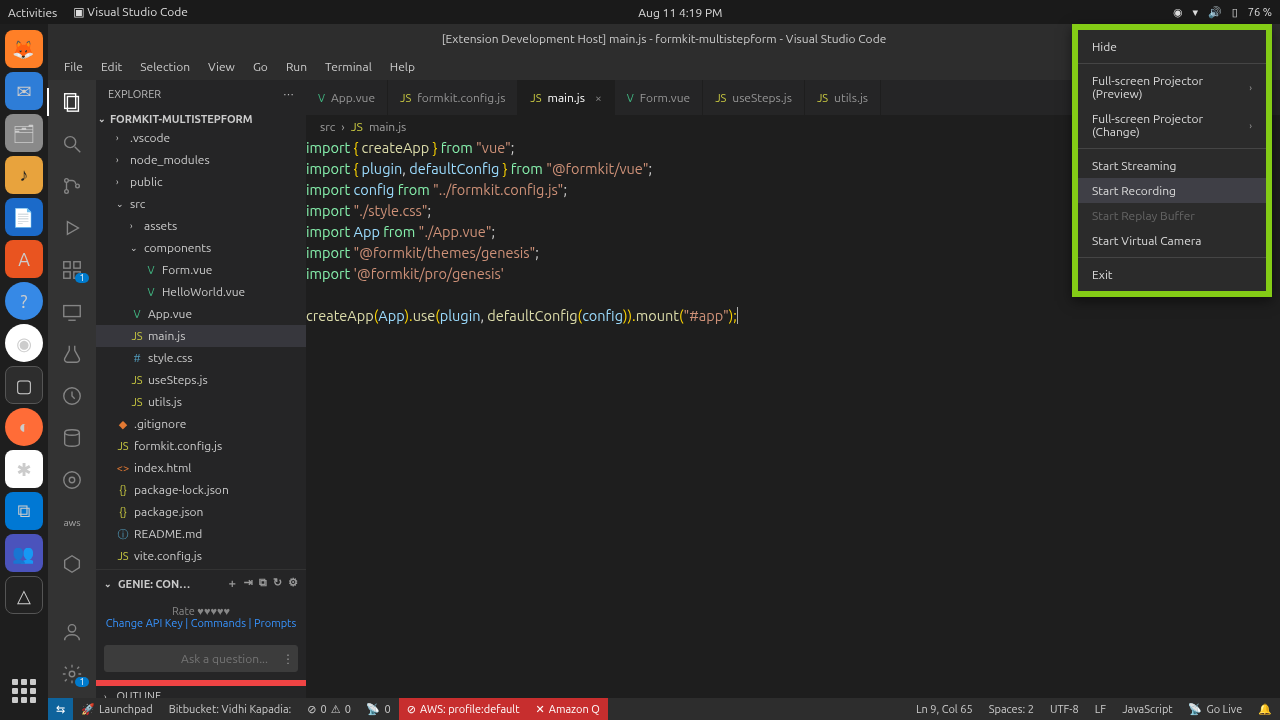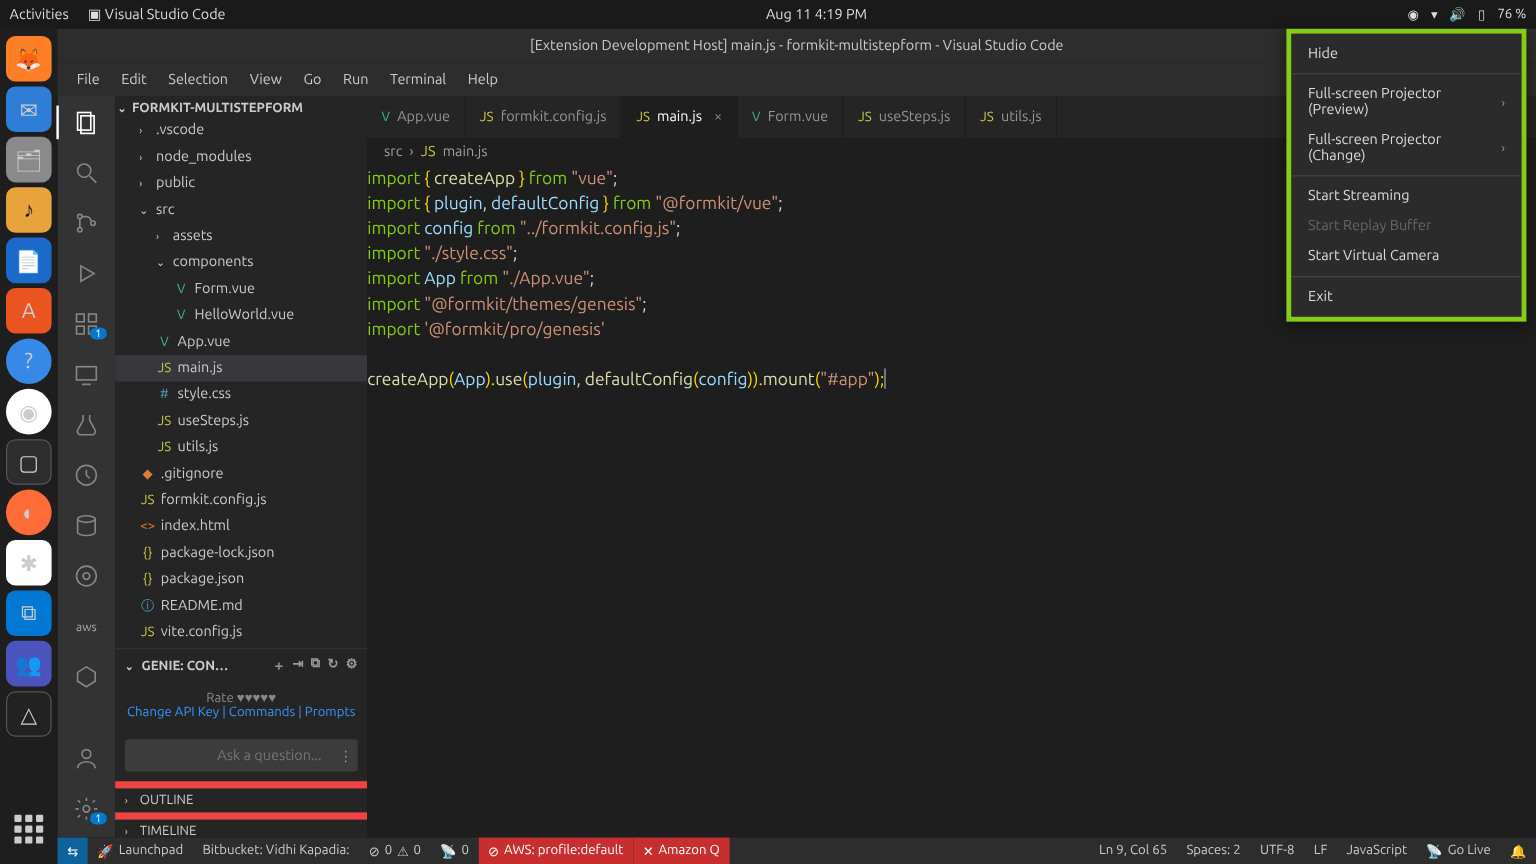--- a/index.html
+++ b/index.html
@@ -73,34 +73,34 @@
 .main { flex: 1; display: flex; flex-direction: column; min-width: 0; }
 .tabs { height: 35px; background: #252526; display: flex; align-items: stretch; }
 .tab { display: flex; align-items: center; padding: 0 12px; gap: 6px; font-size: 12px; color: #969696; border-right: 1px solid #1e1e1e; cursor: pointer; }
 .tab.active { background: #1e1e1e; color: #fff; }
 .tab .ico { font-size: 11px; }
 .tab .x { color: #888; font-size: 12px; margin-left: 4px; }
 .breadcrumbs { height: 22px; padding: 0 14px; display: flex; align-items: center; gap: 6px; font-size: 12px; color: #a0a0a0; background: #1e1e1e; }
 .editor { flex: 1; display: flex; font-family: "Droid Sans Mono", Consolas, monospace; font-size: 14.5px; line-height: 21px; background: #1e1e1e; }
 .gutter { width: 52px; text-align: right; padding-right: 18px; color: #858585; user-select: none; }
 .code { flex: 1; white-space: pre; color: #d4d4d4; position: relative; }
-.tok-kw { color: #84cc16; }
+.tok-kw { color: #86efac; }
 .tok-fn { color: #dcdcaa; }
 .tok-var { color: #9cdcfe; }
 .tok-str { color: #ce9178; }
 .tok-brace { color: #ffd700; }
 .cursor { border-right: 1px solid #aeafad; }
 
 .statusbar { height: 22px; background: #2d2d2d; display: flex; align-items: center; font-size: 11px; color: #ccc; }
 .statusbar .sb-item { padding: 0 8px; display: flex; align-items: center; gap: 4px; height: 100%; }
 .statusbar .sb-item.blue { background: #0e639c; color: #fff; }
 .statusbar .sb-item.red { background: #c72e2e; color: #fff; }
 .statusbar .right { margin-left: auto; display: flex; }
 
-.ctx-menu { position: absolute; top: 24px; right: 8px; width: 200px; background: #2b2b2b; border: 4px solid #84cc16; box-shadow: 0 4px 12px rgba(0,0,0,0.5); z-index: 100; font-size: 12px; padding: 4px 0; }
+.ctx-menu { position: absolute; top: 24px; right: 8px; width: 200px; background: #2b2b2b; border: 6px solid #84cc16; box-shadow: 0 4px 12px rgba(0,0,0,0.5); z-index: 100; font-size: 12px; padding: 4px 0; }
 .ctx-item { padding: 6px 14px; color: #ddd; cursor: pointer; display: flex; justify-content: space-between; align-items: center; }
 .ctx-item:hover, .ctx-item.hov { background: #3f3f46; }
 .ctx-item.dis { color: #666; }
 .ctx-sep { height: 1px; background: #454545; margin: 4px 0; }
 .ctx-chev { font-size: 10px; color: #999; }
 </style>
 </head>
 <body>
 
 <div class="topbar">
@@ -242,20 +242,24 @@
         <div class="act badge" data-badge="1">
             <svg viewBox="0 0 24 24" fill="none" stroke="currentColor" stroke-width="1.5">
               <circle cx="12" cy="12" r="3"></circle>
               <path d="M12 2v3M12 19v3M4.2 4.2l2.1 2.1M17.7 17.7l2.1 2.1M2 12h3M19 12h3M4.2 19.8l2.1-2.1M17.7 6.3l2.1-2.1"></path>
             </svg>
           </div>
       </div>
     </div>
 
     <div class="sidebar">
+      <div class="sidebar-title">
+        <span>EXPLORER</span>
+        <span>⋯</span>
+      </div>
       <div class="sb-section">
         <div class="sb-header">
             <span class="chev">⌄</span>
             <span>FORMKIT-MULTISTEPFORM</span>
           </div>
         <div class="sb-row d1">
             <span class="chev">›</span>
             <span>.vscode</span>
           </div>
         <div class="sb-row d1">
@@ -439,17 +443,18 @@
   <div class="ctx-item">
       <span>Full-screen Projector (Preview)</span>
       <span class="ctx-chev">›</span>
     </div>
   <div class="ctx-item">
       <span>Full-screen Projector (Change)</span>
       <span class="ctx-chev">›</span>
     </div>
   <div class="ctx-sep"></div>
   <div class="ctx-item">Start Streaming</div>
+  <div class="ctx-item hov">Start Recording</div>
   <div class="ctx-item dis">Start Replay Buffer</div>
   <div class="ctx-item">Start Virtual Camera</div>
   <div class="ctx-sep"></div>
   <div class="ctx-item">Exit</div>
 </div>
 
 </body></html>

